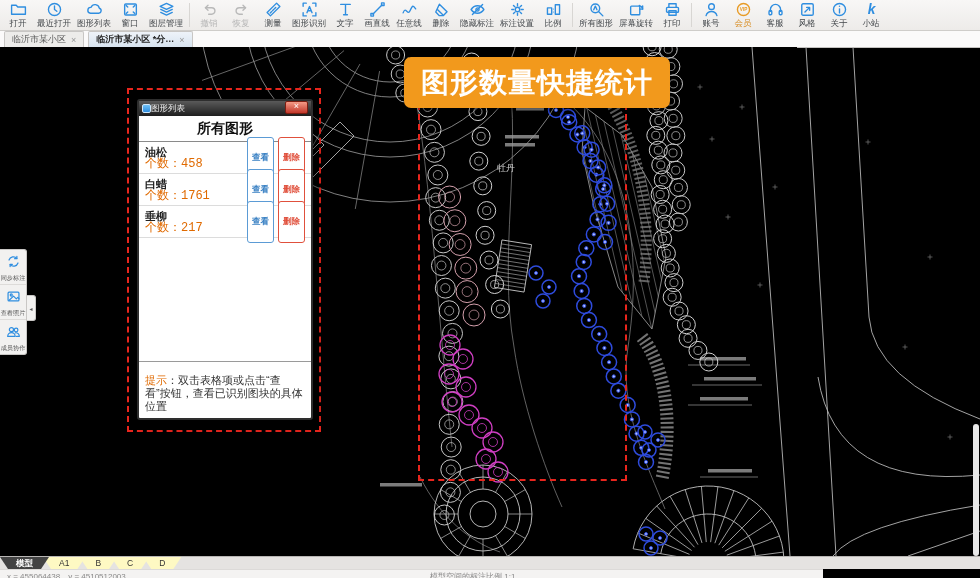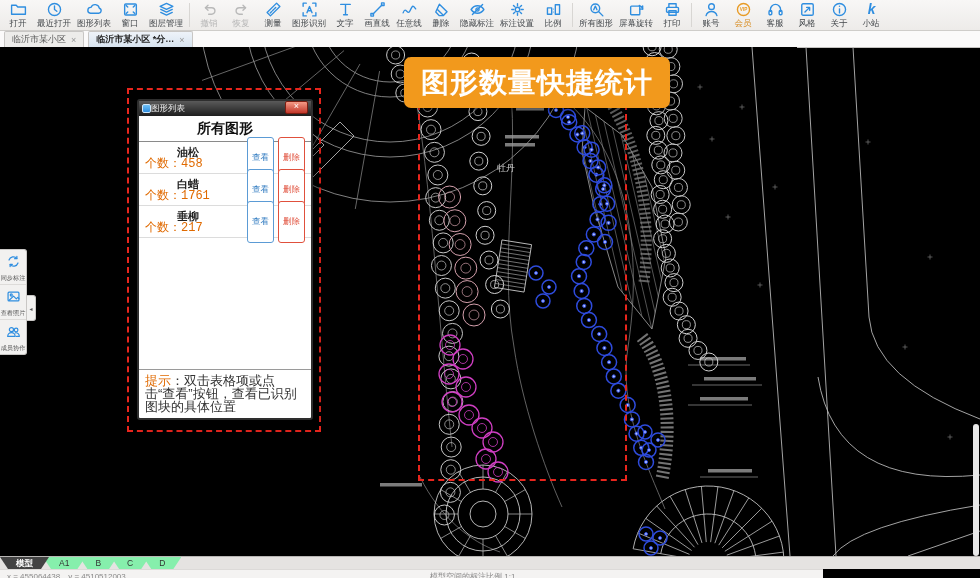--- a/index.html
+++ b/index.html
@@ -75,34 +75,34 @@
     border-radius:2px;border:1px solid #cfe6f7;box-sizing:border-box;}
   .dlg-title{color:#eee;font-size:8.5px;flex:1;}
   .dlg-close{width:21px;height:11px;border-radius:2px;margin-top:-3px;
     background:linear-gradient(#f59a86,#c2372a);border:1px solid #7e1d11;
     color:#fff;font-size:9px;line-height:9px;text-align:center;cursor:pointer;}
   .dlg-header{height:25px;line-height:25px;text-align:center;font-size:14px;font-weight:bold;
     color:#111;border-bottom:1px solid #8a8a8a;flex:none;}
   .dlg-row{height:31px;display:flex;align-items:center;padding:0 6px;
     border-bottom:1px solid #dcdcdc;flex:none;cursor:pointer;}
   .dlg-row .txt{flex:1;min-width:0;}
-  .dlg-row .name{font-size:11px;font-weight:bold;color:#222;line-height:13px;margin-left:32px;}
+  .dlg-row .name{font-size:11px;font-weight:bold;color:#222;line-height:13px;}
   .dlg-row .count{font-size:12px;color:#e06a00;line-height:10px;font-family:Liberation Mono, monospace;}
-  .dlg-btn{font-size:8.5px;padding:14px 4px;border-radius:3px;background:#fff;margin-left:4px;cursor:pointer;}
+  .dlg-btn{font-size:8.5px;padding:14px 4px;border-radius:3px;background:#fff;margin-left:4px;cursor:pointer;font-weight:bold;}
   .dlg-btn.view{border:1px solid #5b9bd5;color:#3b82c4;}
   .dlg-btn.del{border:1px solid #e0503c;color:#e0503c;}
   .dlg-fill{flex:1;}
-  .dlg-hint{flex:none;border-top:1px solid #9a9a9a;padding:4px 6px 5px 6px;
-    font-size:13px;line-height:13px;color:#333;}
+  .dlg-hint{flex:none;border-top:1px solid #9a9a9a;padding:12px 6px 5px 6px;
+    font-size:11px;line-height:13px;color:#333;}
   .dlg-hint .pre{color:#e06a00;}
   
   .sheet-bar{position:absolute;left:0;top:556px;width:980px;height:13px;
     background:#e5e3e1;border-top:1px solid #b8b6b4;display:flex;align-items:center;box-sizing:border-box;}
   .sheet-tab{height:12px;line-height:12px;text-align:center;font-size:8.5px;color:#333;
-    background:#86efac;clip-path:polygon(0 0,100% 0,calc(100% - 8px) 100%,8px 100%);
+    background:#fef9c3;clip-path:polygon(0 0,100% 0,calc(100% - 8px) 100%,8px 100%);
     padding:0 16px;margin-left:-6px;cursor:pointer;}
   .sheet-tab:first-child{margin-left:0;}
   .sheet-tab.active{background:#434343;color:#fff;font-weight:bold;z-index:2;}
   .status-bar{position:absolute;left:0;top:569px;width:823px;height:9px;
     background:#f4f3f2;border-top:1px solid #dcdad8;overflow:hidden;
     font-size:8px;color:#8a8a8a;box-sizing:border-box;}
   .status-bar .coords{position:absolute;left:7px;top:1px;white-space:nowrap;}
   .status-bar .scale{position:absolute;left:430px;top:1px;white-space:nowrap;}
   
   .vscroll{position:absolute;left:973px;top:424px;width:6px;height:132px;

